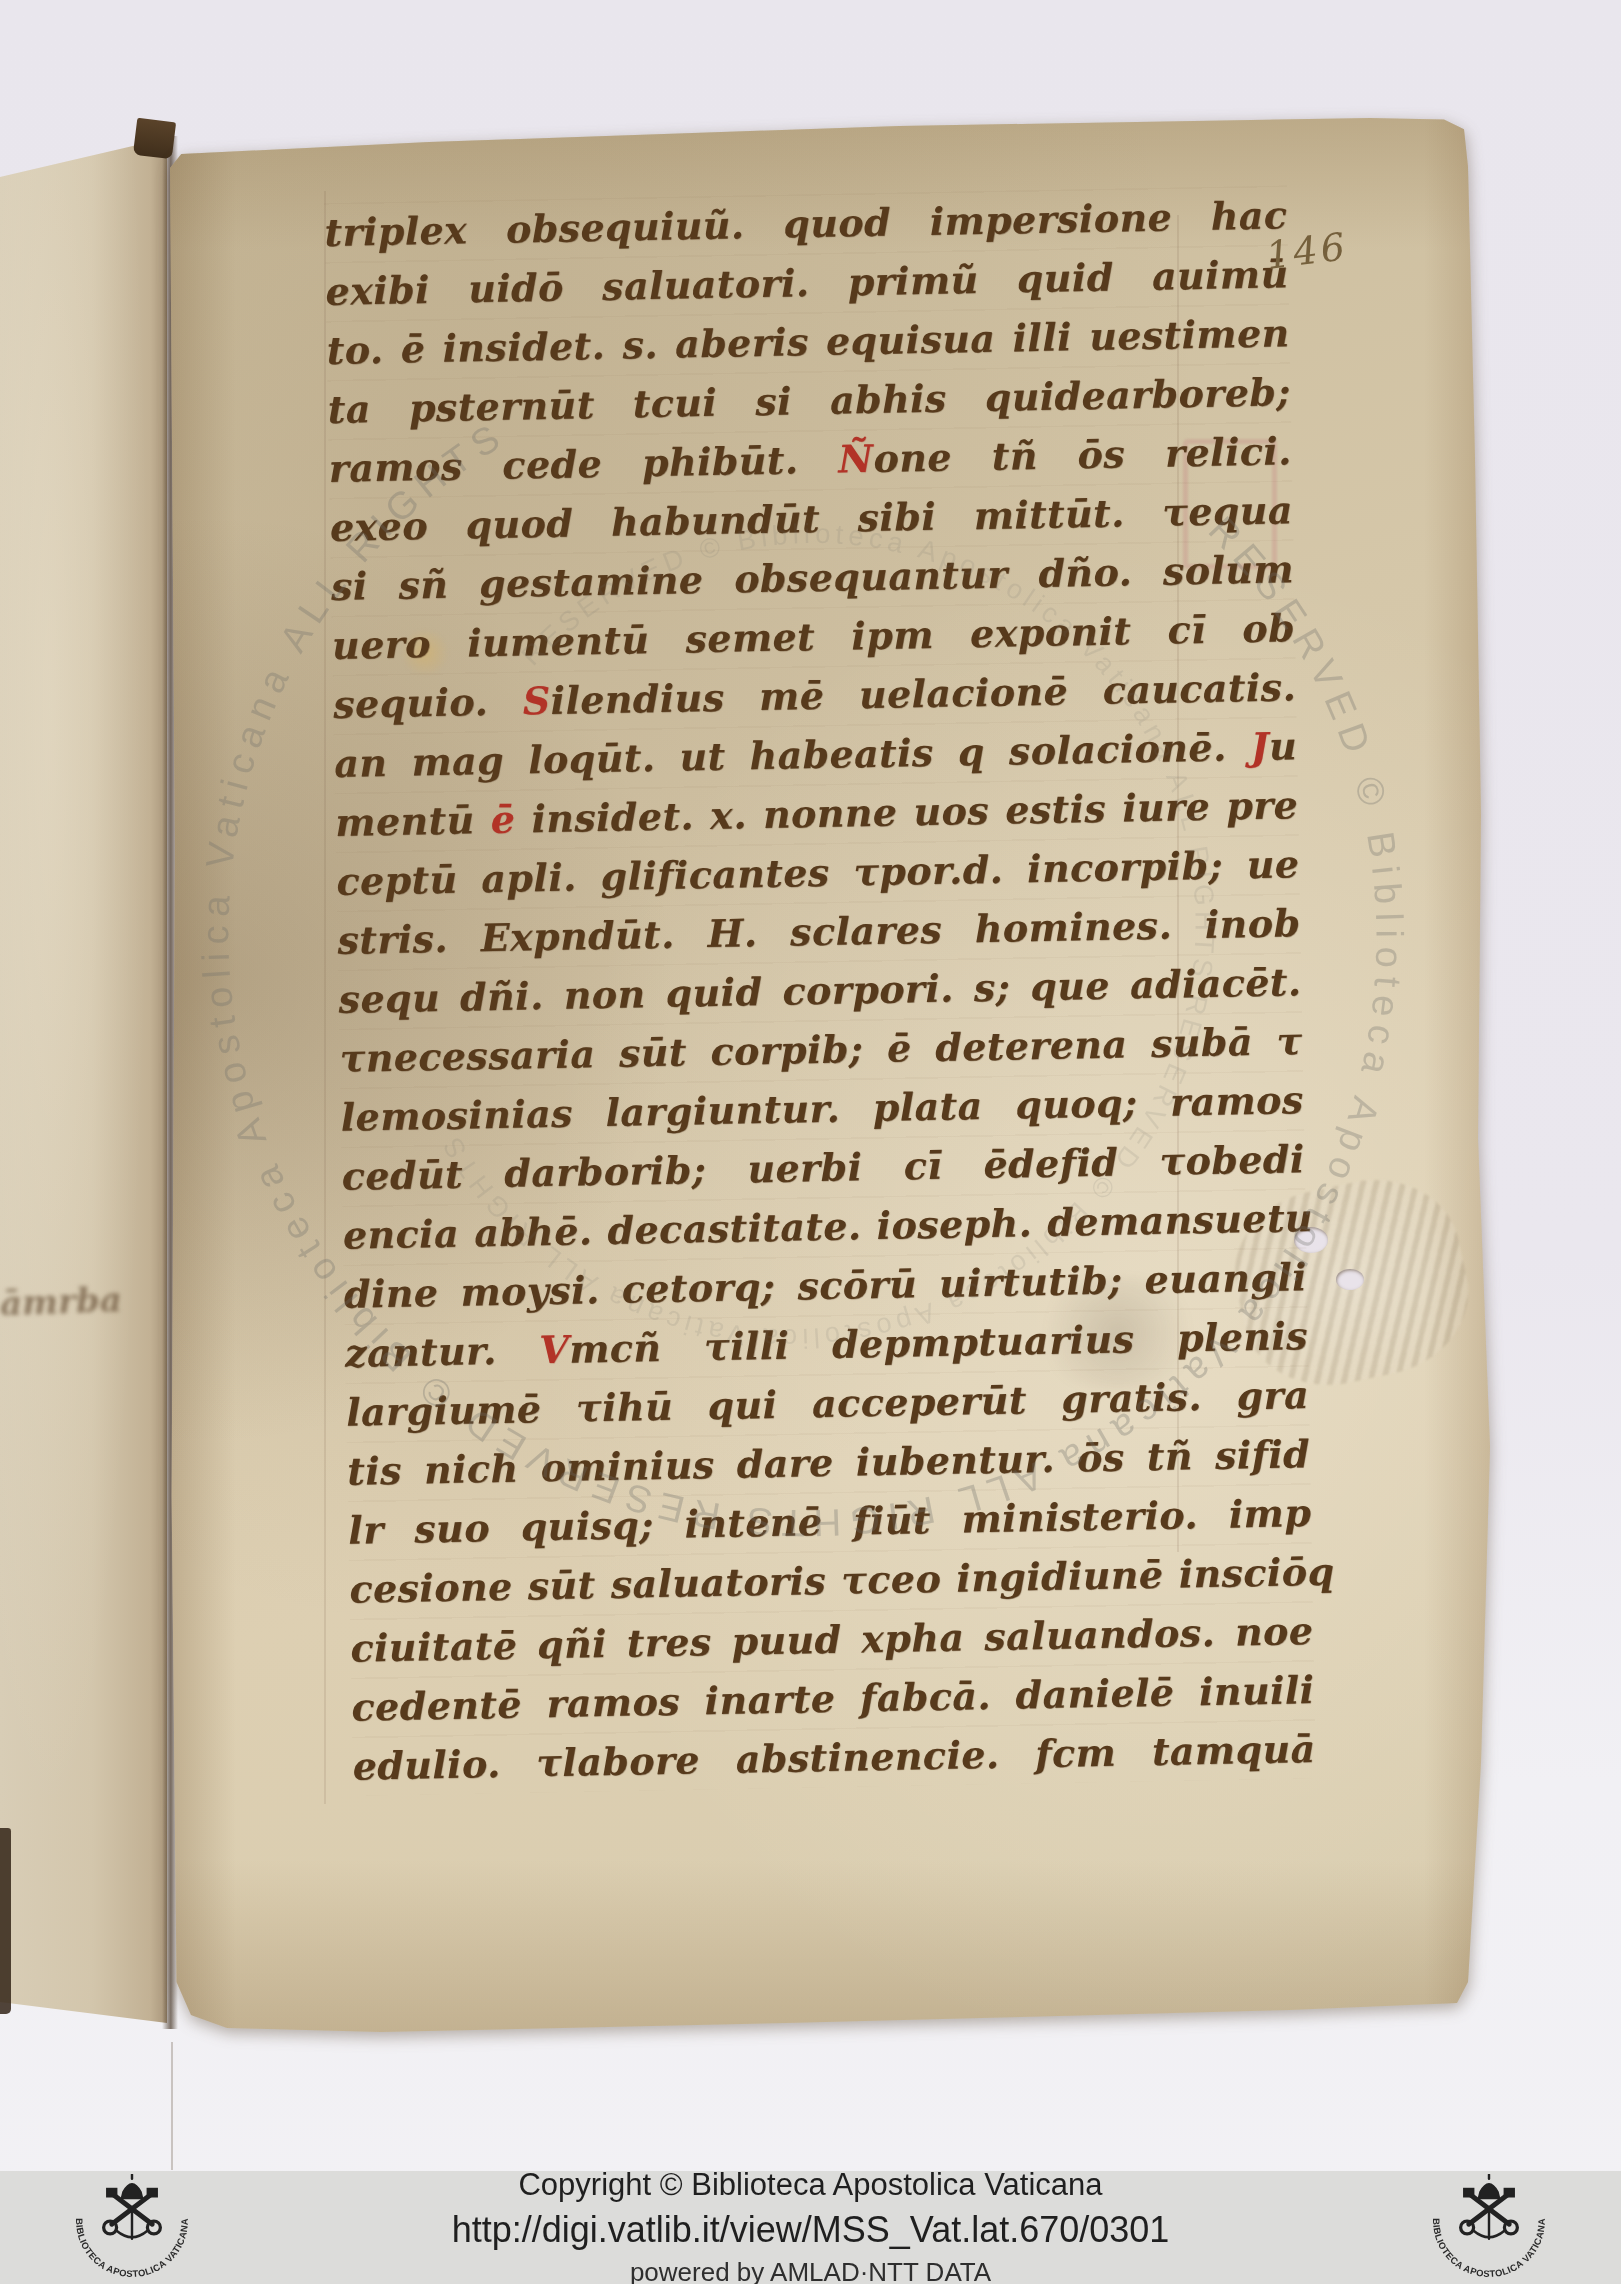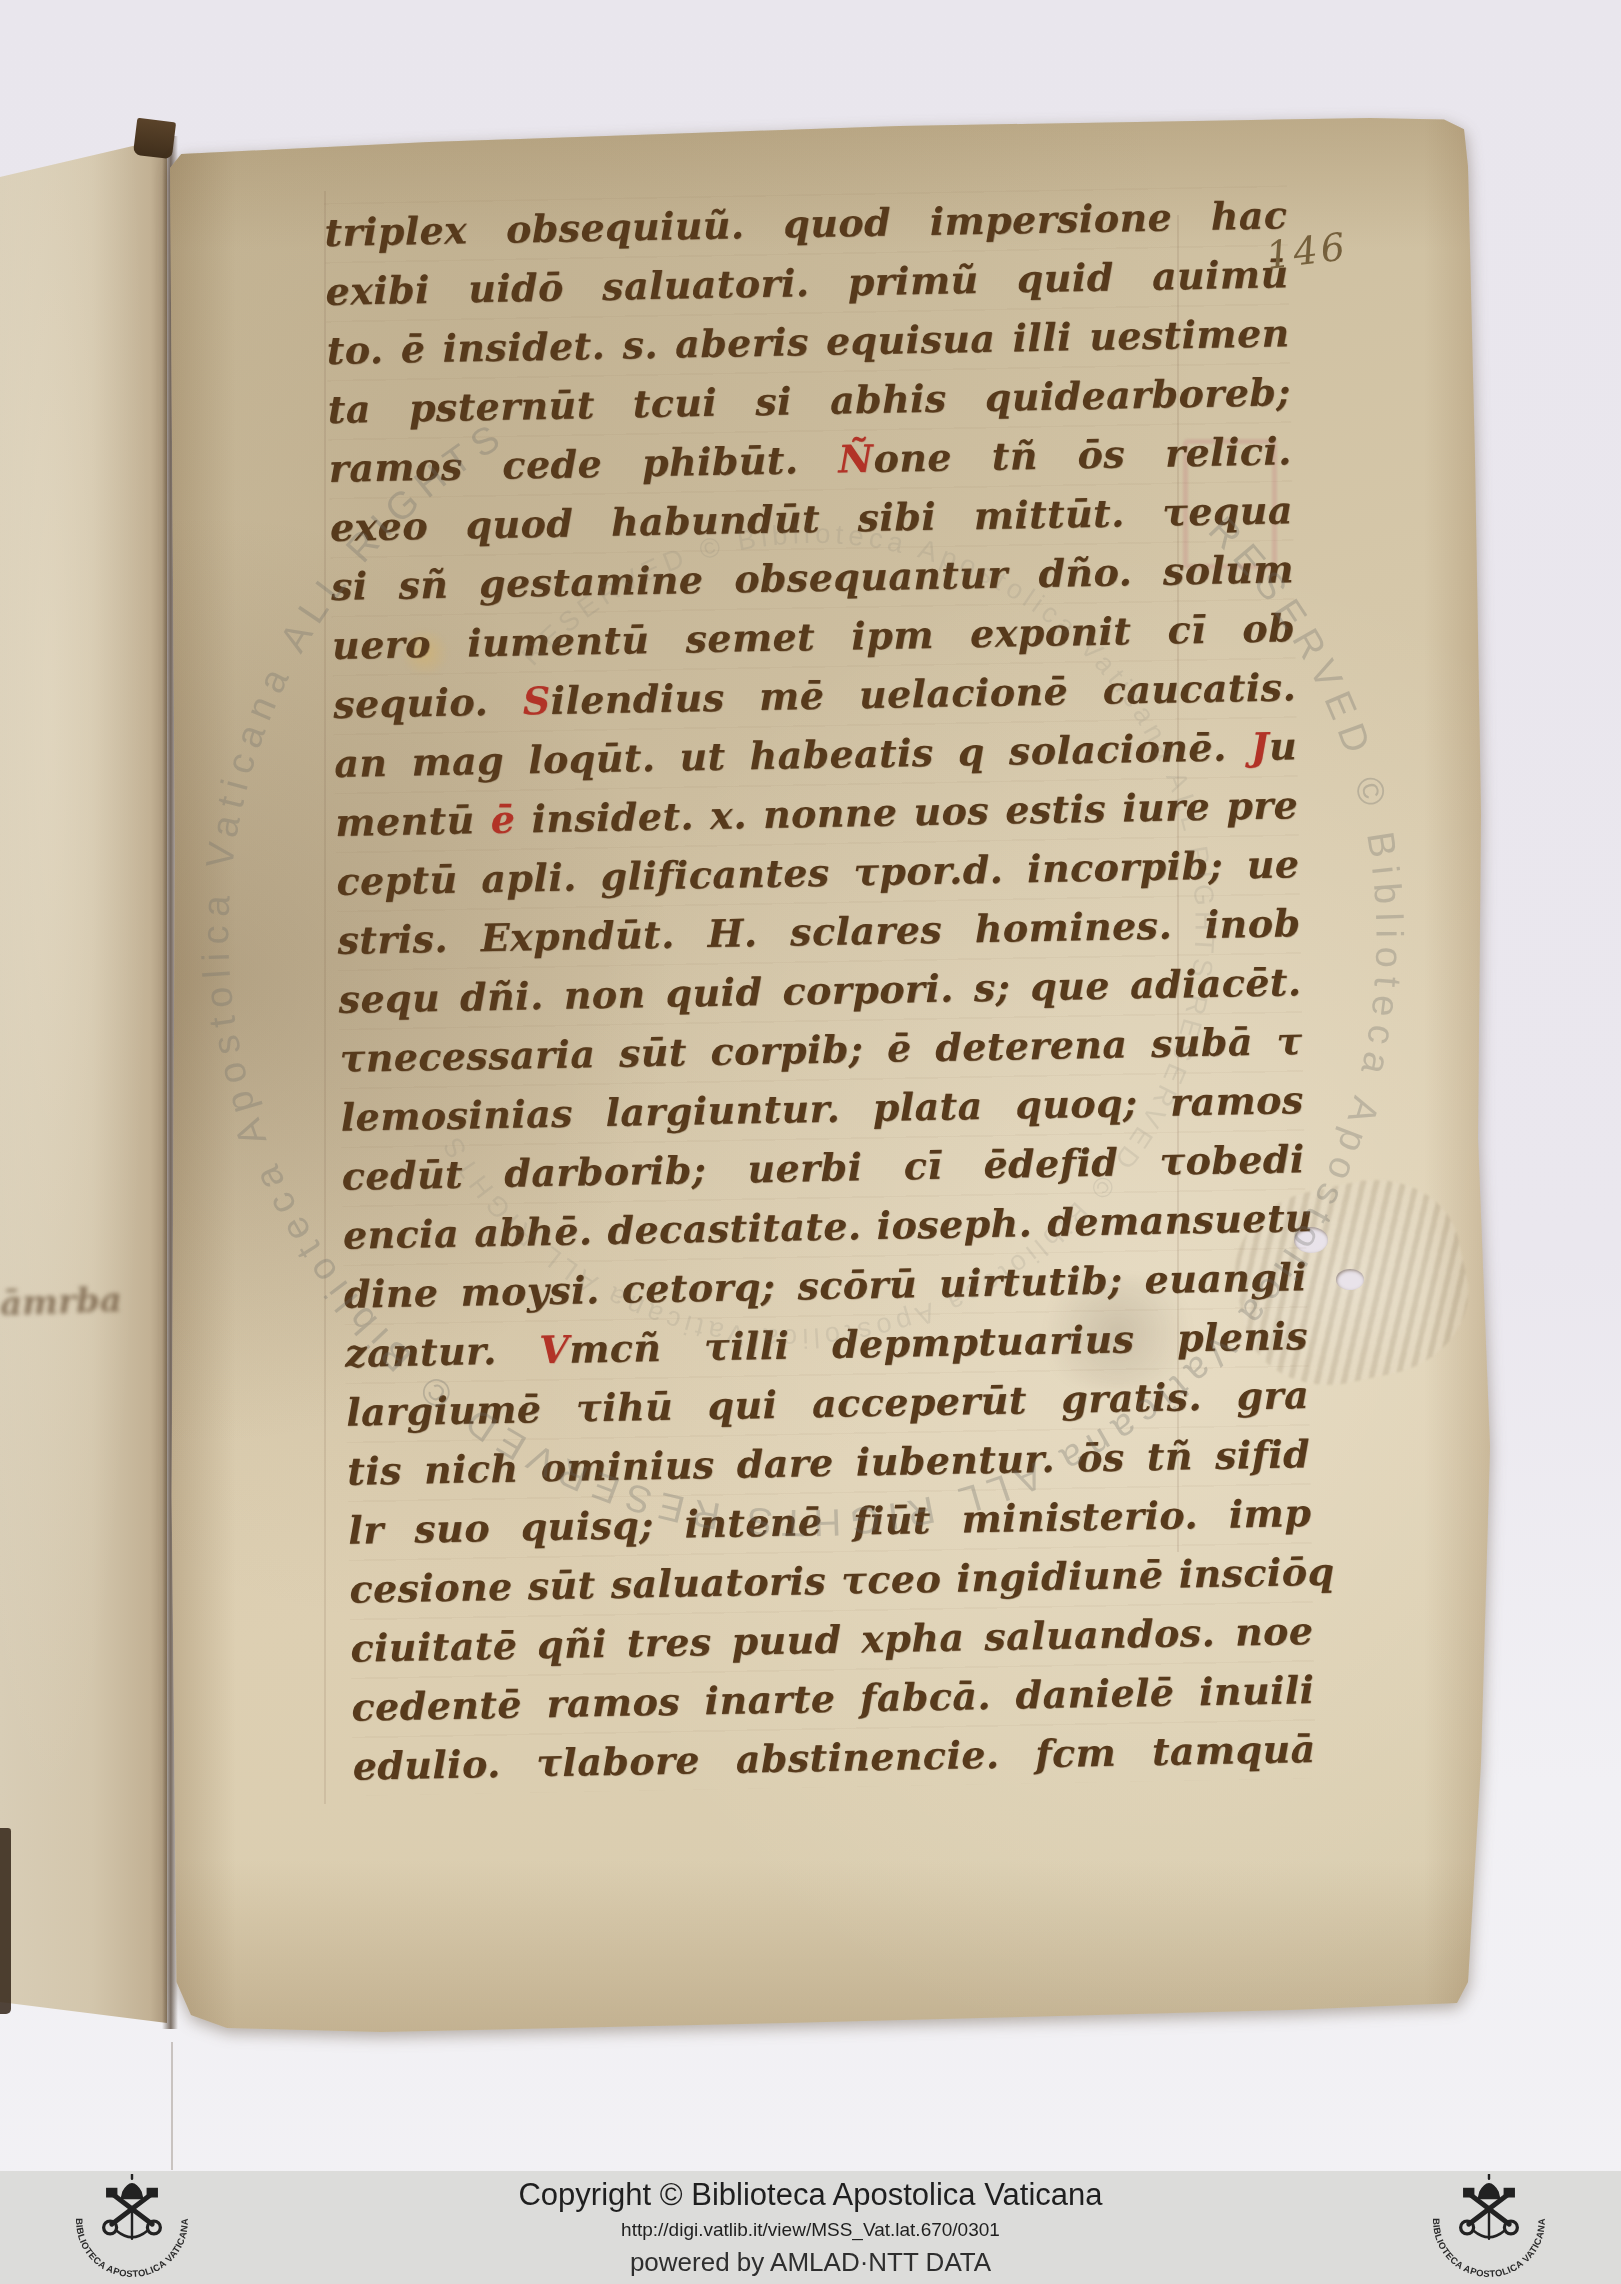--- a/index.html
+++ b/index.html
@@ -83,21 +83,21 @@
   #watermark-svg{position:absolute;left:0;top:0;pointer-events:none;}
   .wm-outer{font-family:"Liberation Sans",sans-serif;font-size:47px;letter-spacing:10px;fill:#6e6e69;opacity:.30;}
   .wm-inner{font-family:"Liberation Sans",sans-serif;font-size:34px;letter-spacing:6px;fill:#6e6e69;opacity:.13;}
   
   #footer-band{
     position:absolute;left:0;top:2171px;width:1621px;height:113px;background:#dcdcda;
     display:flex;align-items:center;justify-content:center;
   }
   #footer-text{display:flex;flex-direction:column;align-items:center;gap:6px;color:#1f1f1f;}
   #footer-copyright{font-size:31px;}
-  #footer-url{font-size:19px;}
+  #footer-url{font-size:36px;}
   #footer-powered{font-size:26px;color:#2e2e2e;}
   .footer-logo{position:absolute;top:2174px;width:122px;height:107px;}
   #footer-logo-left{left:71px;}
   #footer-logo-right{left:1428px;}
   .emblem-caption{font-family:"Liberation Sans",sans-serif;font-size:11.5px;font-weight:700;letter-spacing:.5px;fill:#2a2a2a;}
 </style>
 </head>
 <body>
 
 <div id="stage">

